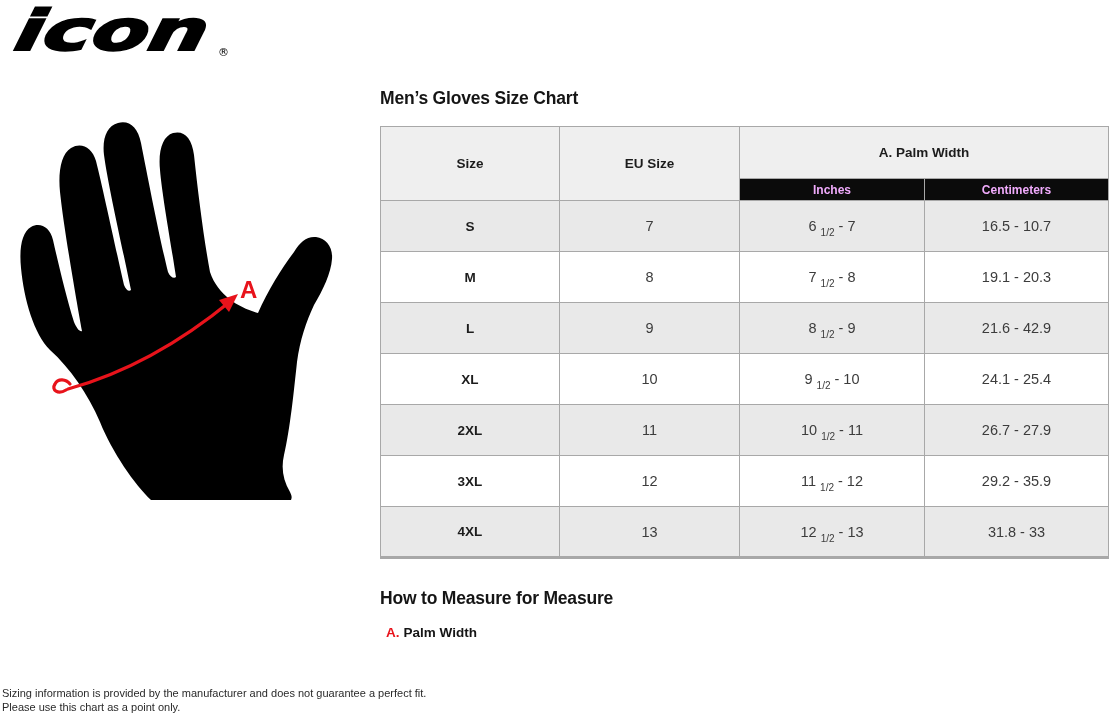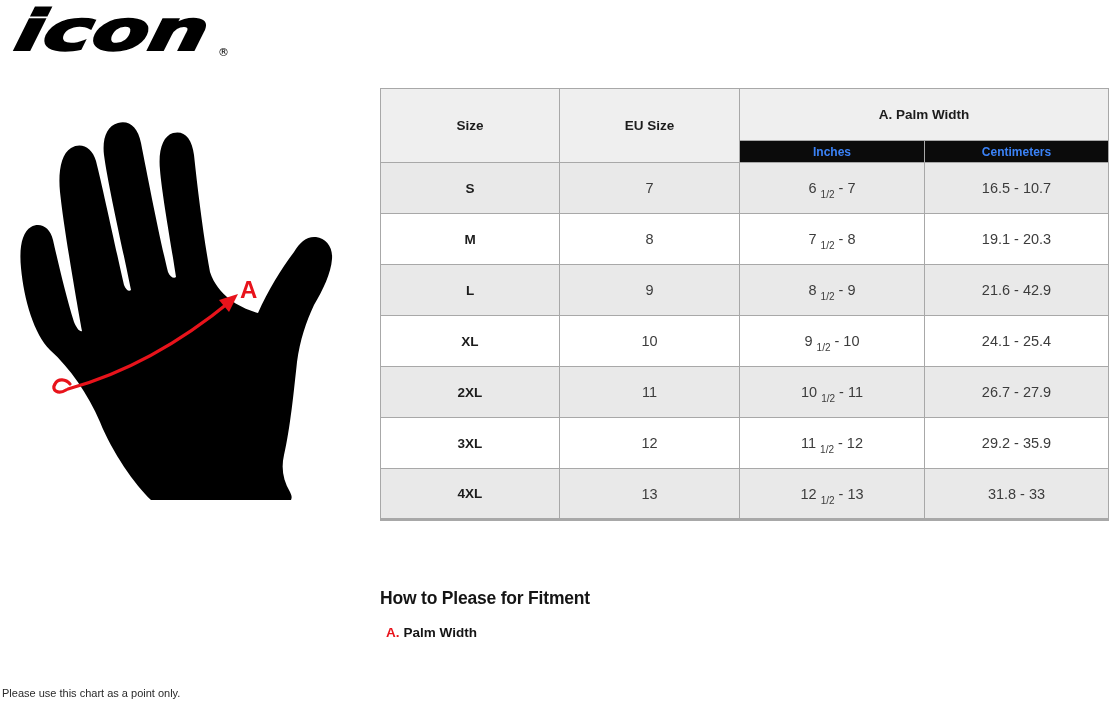--- a/index.html
+++ b/index.html
@@ -26,21 +26,21 @@
   .fig-label{fill:var(--accent);font-weight:bold;font-size:24px;font-family:"Liberation Sans",sans-serif;}
 
   .right-col{position:absolute;left:380px;top:88px;width:729px;}
   .chart-title{margin:0 0 17px 0;font-size:17.5px;font-weight:bold;color:#151515;letter-spacing:-0.2px;}
 
   table.size-table{border-collapse:collapse;width:728px;table-layout:fixed;
     border:1px solid var(--border);border-bottom:3px solid var(--border);}
   .size-table th,.size-table td{border:1px solid var(--border);text-align:center;vertical-align:middle;padding:0;}
   .size-table thead th.main{background:var(--header-bg);font-size:13.5px;font-weight:bold;color:#1c1c1c;}
   .size-table thead th.span-head{height:52px;}
-  .size-table thead th.sub{background:var(--subheader-bg);color:#3b82f6;font-size:12px;font-weight:bold;height:22px;}
+  .size-table thead th.sub{background:var(--subheader-bg);color:#f0abfc;font-size:12px;font-weight:bold;height:22px;}
   .size-table tbody td{height:51px;font-size:14.5px;color:#3c3c3c;}
   .size-table tbody tr:nth-child(odd){background:var(--row-alt);}
   .size-table tbody td.c-size{font-weight:bold;font-size:13.5px;color:#1c1c1c;}
   .frac{font-size:10px;position:relative;top:5px;letter-spacing:0;}
 
   .measure-section{position:absolute;left:380px;top:588px;width:720px;}
   .measure-title{margin:0;font-size:17.5px;font-weight:bold;color:#151515;letter-spacing:-0.2px;}
   .measure-item{margin-top:16px;padding-left:6px;}
   .mi-title{font-size:13.5px;font-weight:bold;color:#151515;}
   .mi-key{color:var(--accent);margin-right:4px;}
@@ -91,20 +91,21 @@
     C294,290 290,330 284,355
     C281,368 283,380 290,392
     C292,396 292,398 291,400
     Z"></path>
   <path class="measure-arrow" d="M70,284 C66,279 58,278 55,284 C51,290 58,295 66,290 M68,289 Q152,266 232,200"></path>
   <path class="arrow-head" d="M238,194 L219,200 L229,212 Z"></path>
   <text class="fig-label" x="240" y="198">A</text>
 </svg>
 
 <div class="right-col">
+  <h1 class="chart-title">Men’s Gloves Size Chart</h1>
   <table class="size-table">
     <colgroup>
         <col style="width:179px">
         <col style="width:180px">
         <col style="width:185px">
         <col style="width:184px">
       </colgroup>
     <thead>
       <tr>
         <th class="main" rowspan="2">Size</th>
@@ -157,23 +158,24 @@
           <td class="c-size">4XL</td>
           <td class="c-eu">13</td>
           <td class="c-in">12 <span class="frac">1/2</span> - 13</td>
           <td class="c-cm">31.8 - 33</td>
         </tr>
       </tbody>
   </table>
 </div>
 
 <div class="measure-section">
-  <h2 class="measure-title">How to Please for Fitment</h2>
+  <h2 class="measure-title">How to Measure for Measure</h2>
   <div class="measure-item">
     <div class="mi-title">
       <span class="mi-key">A.</span><span>Palm Width</span>
     </div>
   </div>
 </div>
 
 <div class="page-footer">
+  <div>Sizing information is provided by the manufacturer and does not guarantee a perfect fit.</div>
   <div>Please use this chart as a point only.</div>
 </div>
 
 </body></html>

